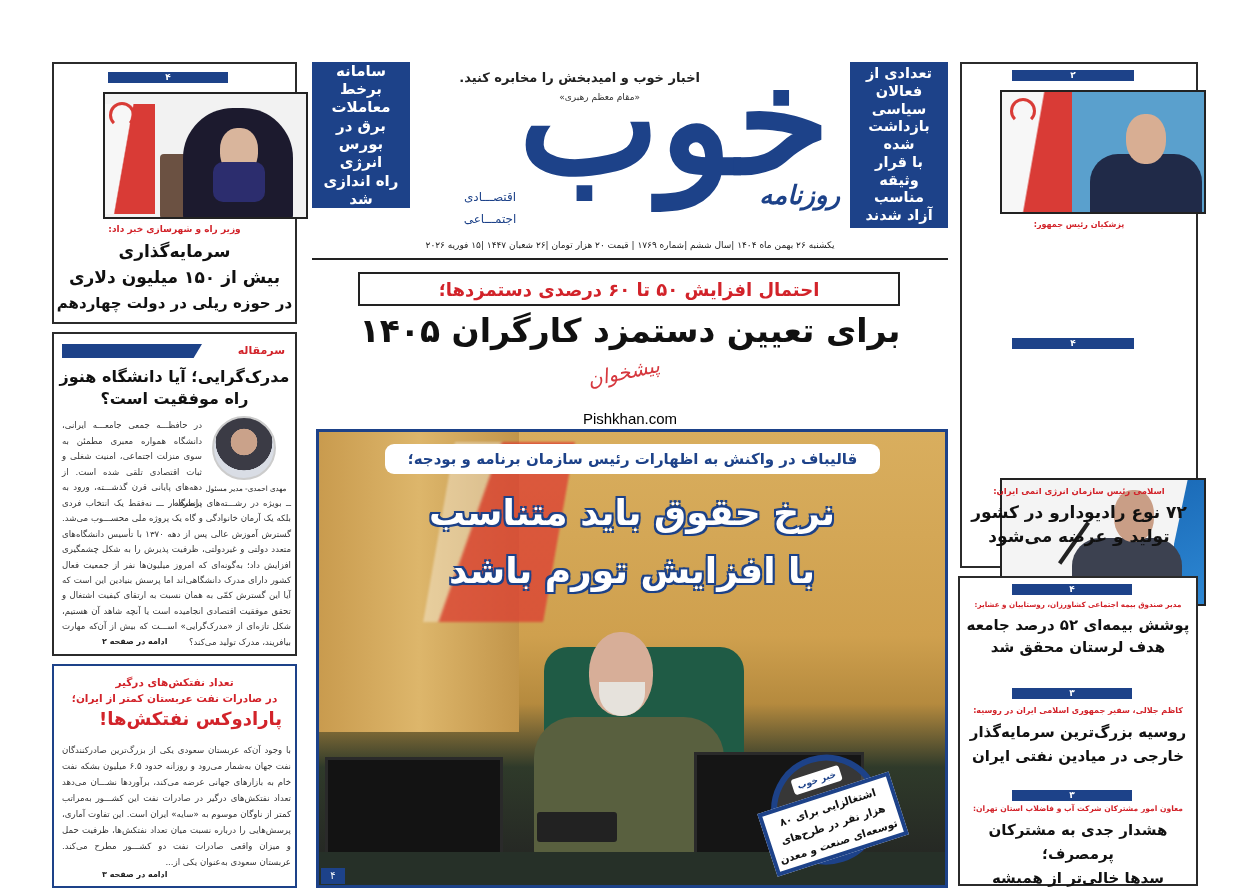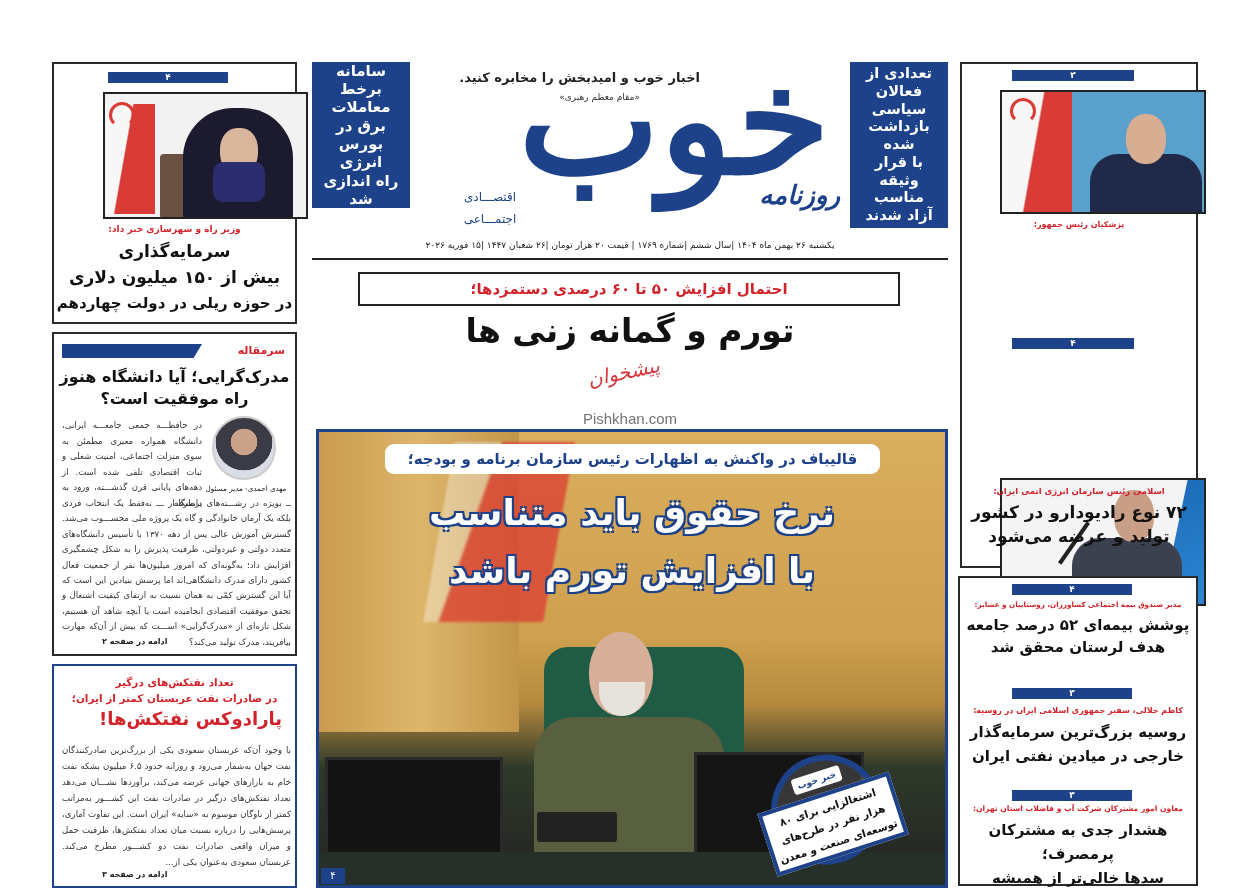--- a/index.html
+++ b/index.html
@@ -98,27 +98,27 @@
   <div class="abs kicker" style="left:0; top:8px; width:241px; font-size:10.5px; line-height:16px;">
     <div>تعداد نفتکش‌های درگیر</div>
     <div>در صادرات نفت عربستان کمتر از ایران؛</div>
   </div>
   <div class="abs" style="left:0; top:42px; width:241px; font-size:18px; font-weight:bold; color:#d2232a; text-align:center;padding-left:32px;">پارادوکس نفتکش‌ها!</div>
   <div class="abs body-text" style="left:8px; top:76px; width:229px; line-height:16px;">با وجود آن‌که عربستان سعودی یکی از بزرگ‌ترین صادرکنندگان نفت جهان به‌شمار می‌رود و روزانه حدود ۶.۵ میلیون بشکه نفت خام به بازارهای جهانی عرضه می‌کند، برآوردها نشـــان می‌دهد تعداد نفتکش‌های درگیر در صادرات نفت این کشـــور به‌مراتب کمتر از ناوگان موسوم به «سایه» ایران است. این تفاوت آماری، پرسش‌هایی را درباره نسبت میان تعداد نفتکش‌ها، ظرفیت حمل و میزان واقعی صادرات نفت دو کشـــور مطرح می‌کند. عربستان سعودی به‌عنوان یکی از...</div>
   <div class="abs cont" style="left:48px; top:204px;">ادامه در صفحه ۳</div>
 </div>
 
 <div class="abs" style="left:358px; top:272px; width:542px; height:34px; border:2.5px solid #222; display:flex; align-items:center; justify-content:center;">
-  <div class="kicker" style="font-size:15px;">احتمال افزایش ۵۰ تا ۶۰ درصدی دستمزدها؛</div>
+  <div class="kicker" style="font-size:18px;">احتمال افزایش ۵۰ تا ۶۰ درصدی دستمزدها؛</div>
 </div>
 <div class="abs headline" style="left:318px; top:308px; width:624px; font-size:33px; line-height:46px;">
-  <div>تورم و گمانه زنی ها</div>
+  <div>برای تعیین دستمزد کارگران ۱۴۰۵</div>
 </div>
 <div class="abs" style="left:590px; top:360px; width:70px; font-size:20px; color:#d2232a; transform:rotate(-12deg); font-style:italic; opacity:0.9; text-align:center;">پیشخوان</div>
-<div class="abs" dir="ltr" style="left:560px; top:410px; width:140px; font-size:15px; color:#737373; text-align:center; font-family:'Liberation Sans', sans-serif;">Pishkhan.com</div>
+<div class="abs" dir="ltr" style="left:560px; top:410px; width:140px; font-size:15px; color:#000000; text-align:center; font-family:'Liberation Sans', sans-serif;">Pishkhan.com</div>
 
 <div class="abs" style="left:316px; top:429px; width:632px; height:459px; border:3px solid #1d4289; overflow:hidden; background:linear-gradient(180deg,#d9ae5e 0%,#cfa04e 45%,#b58a3e 60%,#2f3a2a 74%,#222 100%);">
 
   <div class="abs" style="left:0; top:0; width:200px; height:300px; background:linear-gradient(90deg,#c99b4e,#ddb66b 50%,#c2954a);"></div>
   <div class="abs" style="left:120px; top:10px; width:120px; height:180px; background:linear-gradient(100deg,rgba(255,255,255,0.35) 0 30%, rgba(220,60,50,0.75) 32% 100%); transform:skewX(-10deg); filter:blur(1px);"></div>
 
   <div class="abs" style="left:225px; top:215px; width:200px; height:140px; background:#1f5b45; border-radius:24px 24px 6px 6px;"></div>
 
   <div class="abs" style="left:215px; top:285px; width:190px; height:140px; background:#59603f; border-radius:40px 40px 6px 6px;"></div>
   <div class="abs" style="left:270px; top:200px; width:64px; height:84px; background:#d7ae98; border-radius:48%;"></div>

